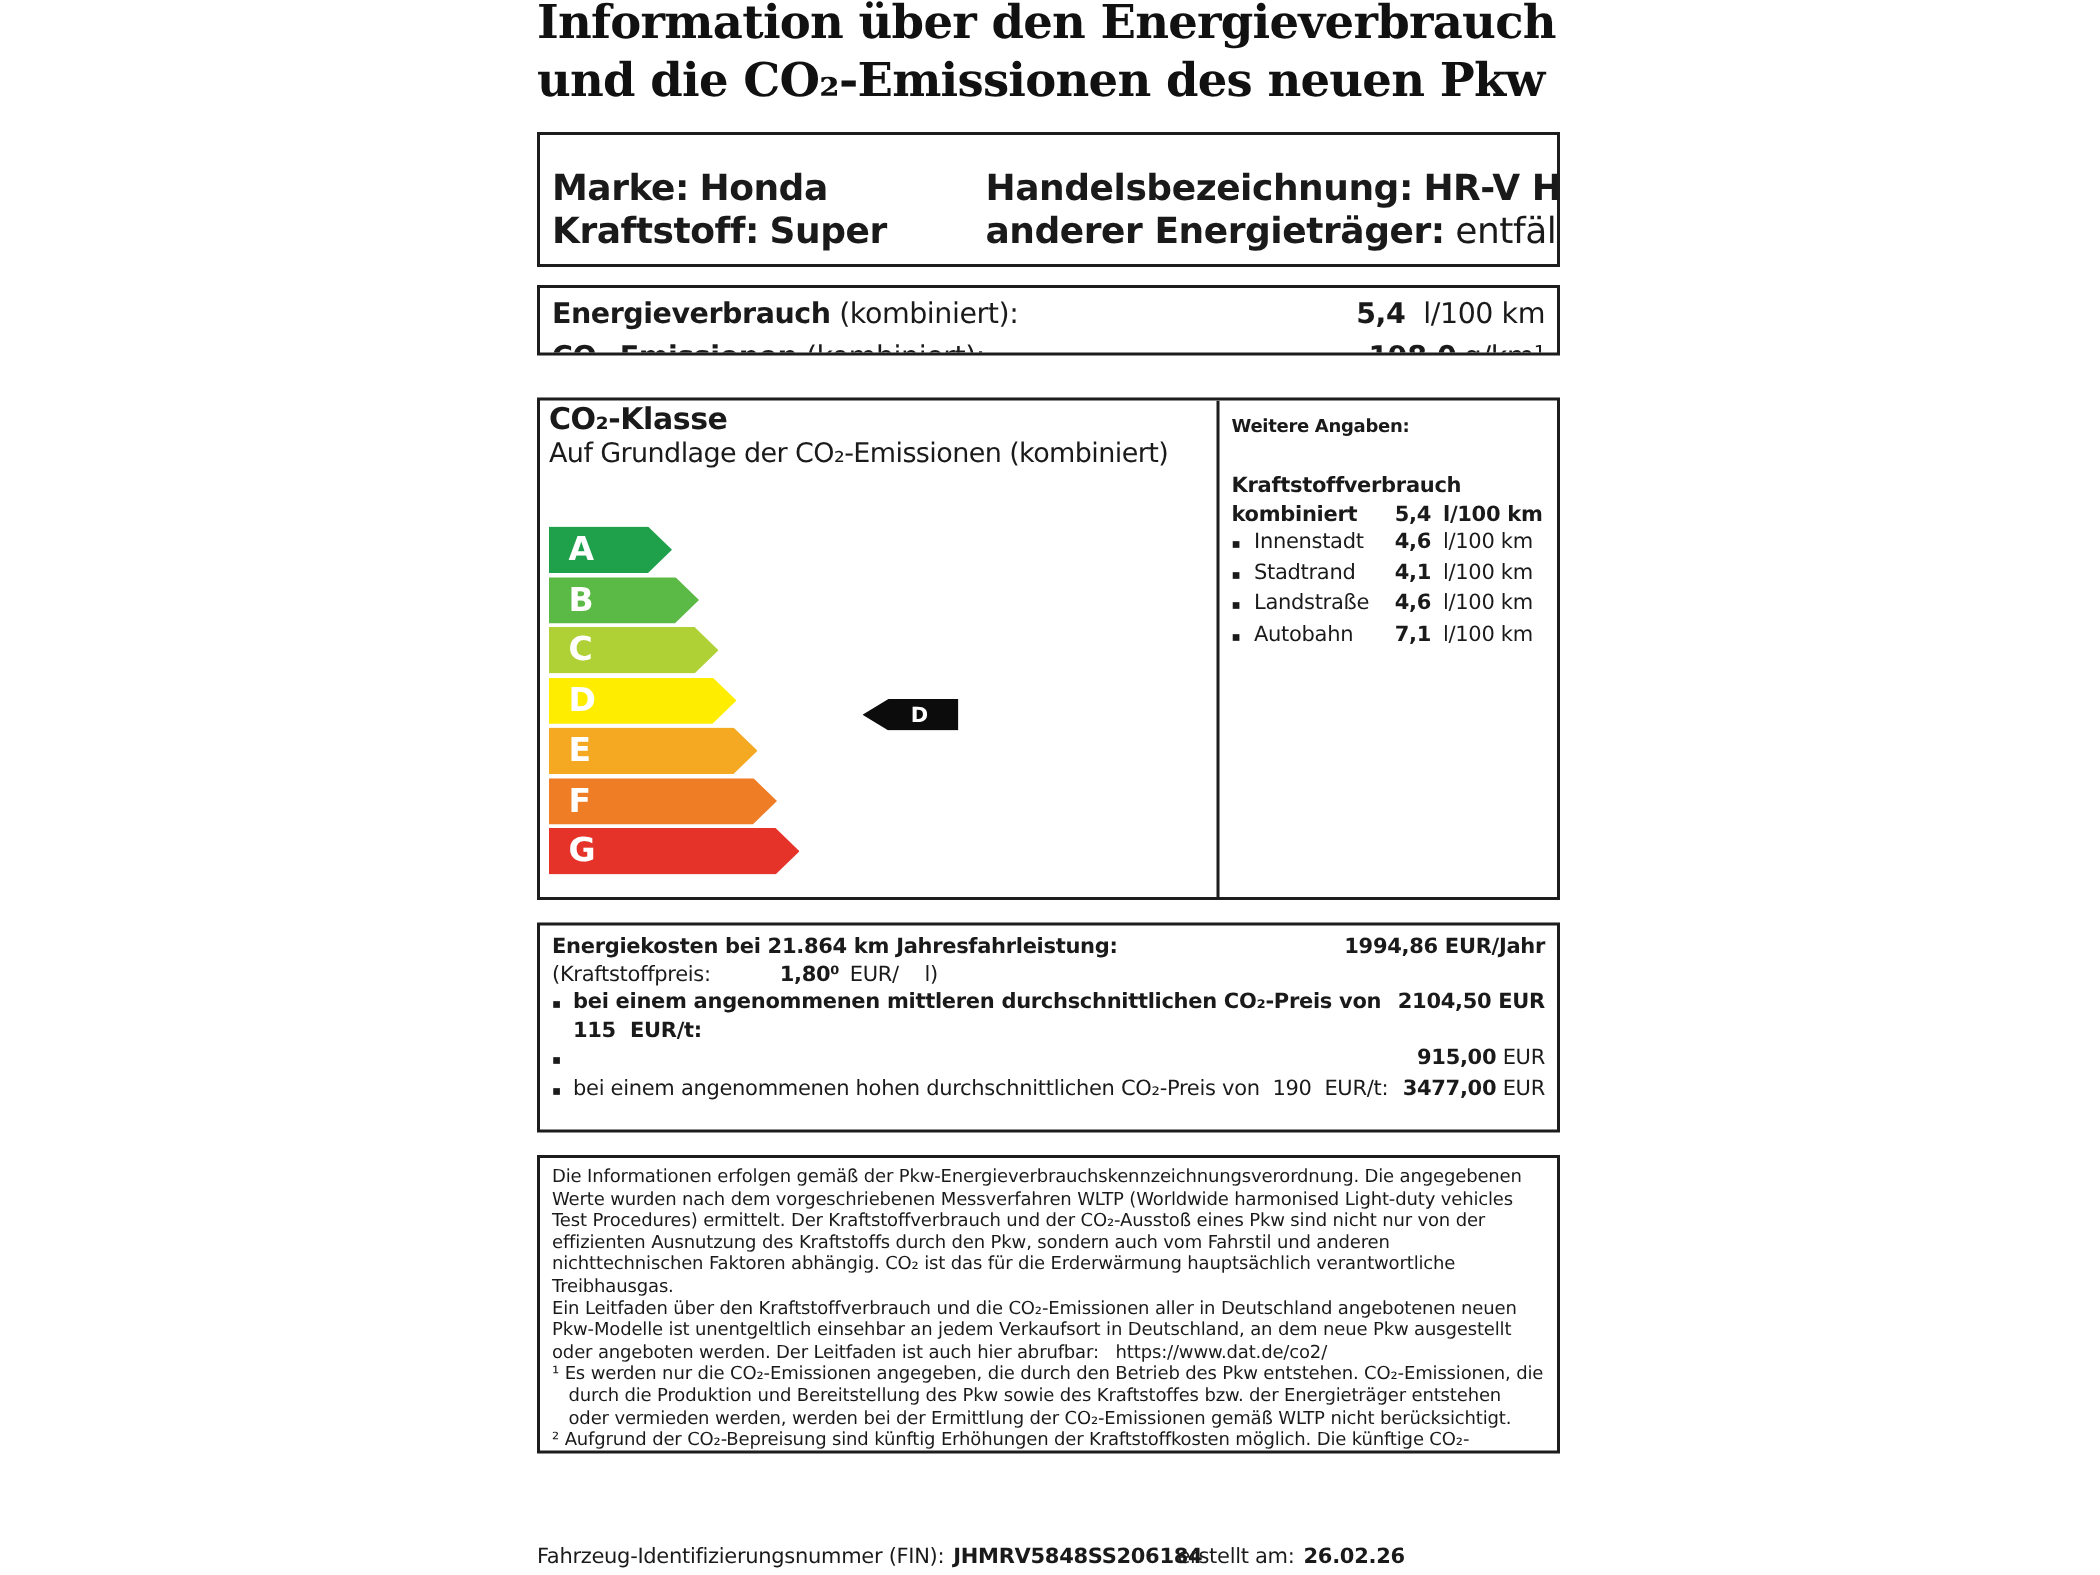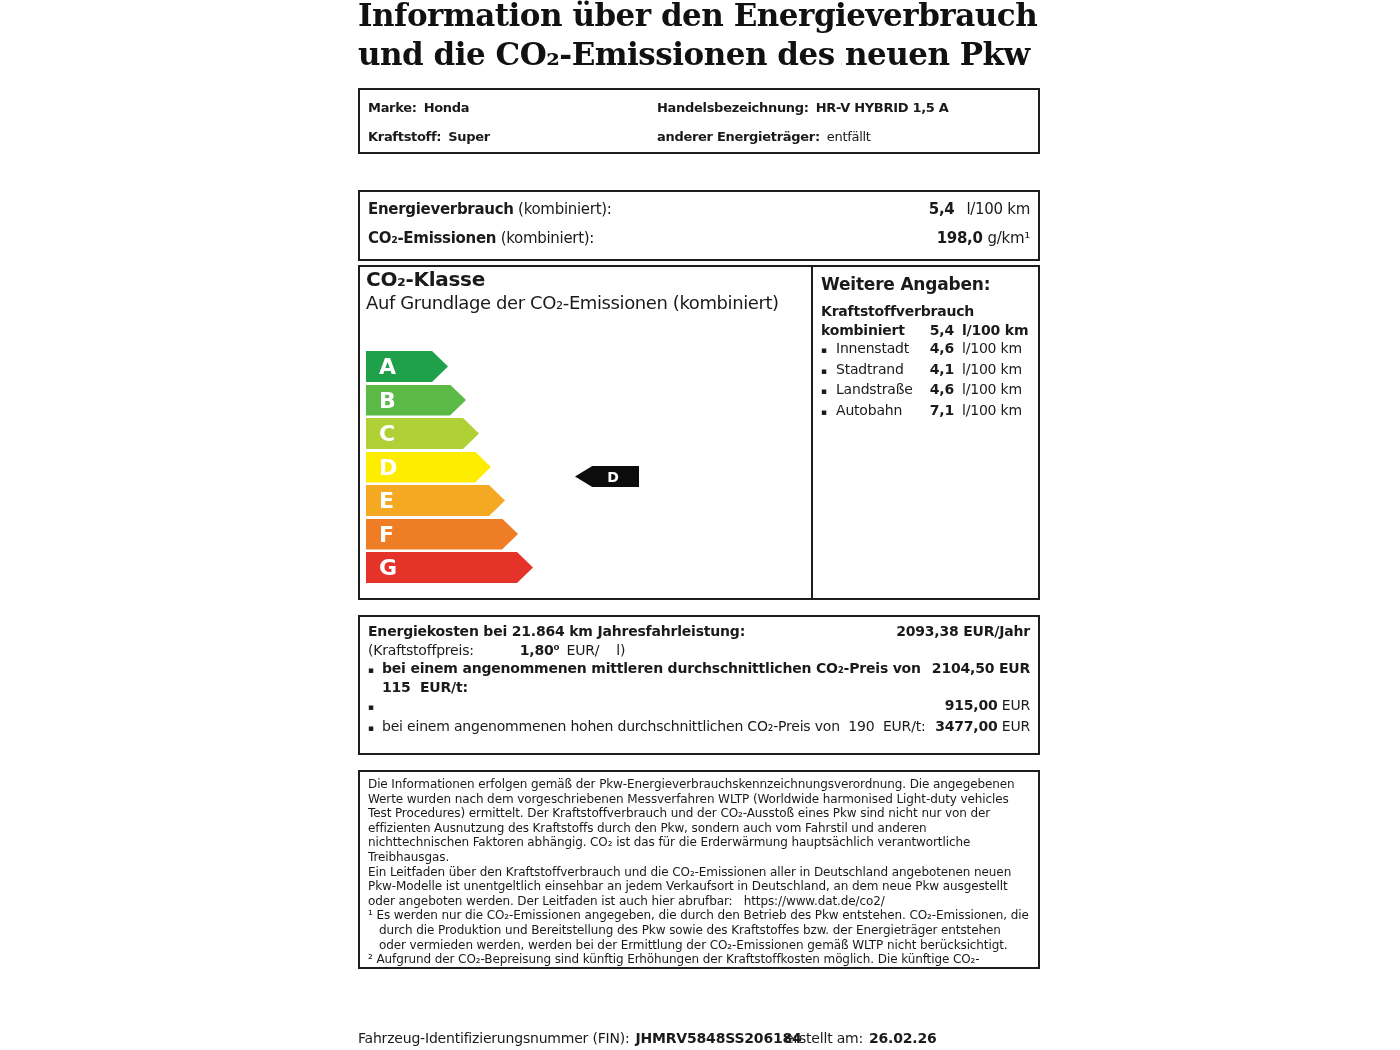--- a/index.html
+++ b/index.html
@@ -18,29 +18,29 @@
   }
   .title .tl { display:block; }
 
   
   .box {
     position:absolute; left:358px; width:682px;
     border:2px solid #1d1d1d; background:#fff; overflow:hidden;
   }
 
   
-  .vehicle-box { top:88px; height:66px; padding:3px 8px; font-size:13px; letter-spacing:-0.3px; }
+  .vehicle-box { top:88px; height:90px; padding:21px 8px; font-size:24px; letter-spacing:-0.3px; }
   .vrow { position:relative; height:29px; line-height:29px; white-space:nowrap; }
   .vrow .c2 { position:absolute; left:289px; top:0; width:390px; overflow:hidden; white-space:nowrap; }
   .lbl { font-weight:bold; margin-right:7px; }
   .val-b { font-weight:bold; }
   .val-r { font-weight:normal; }
 
   
-  .consumption-box { top:190px; height:71px; padding:3px 8px; font-size:15px; letter-spacing:-0.3px; }
+  .consumption-box { top:190px; height:47px; padding:3px 8px; font-size:19px; letter-spacing:-0.3px; }
   .crow { display:flex; height:29px; line-height:29px; align-items:center; }
   .crow .right { margin-left:auto; display:flex; align-items:baseline; }
   .crow .unit { font-weight:normal; }
   .crow .u1 { margin-left:12px; }
   .crow .u2 { margin-left:5px; }
 
   
   .co2-box { top:265px; height:335px; display:flex; padding:0; }
   .co2-left { flex:0 0 453px; border-right:2px solid #1d1d1d; padding:0 8px 8px 6px; position:relative; }
   .co2-heading { font-size:20px; font-weight:bold; line-height:24px; letter-spacing:-0.3px; }
@@ -55,21 +55,21 @@
     font-size:22px; line-height:31px;
   }
   .indicator {
     position:absolute; left:215px; top:199px; width:64px; height:21px; background:#0c0c0c;
     clip-path:polygon(0 50%, 27% 0, 100% 0, 100% 100%, 27% 100%);
     display:flex; align-items:center; justify-content:center;
   }
   .ind-letter { color:#fff; font-weight:bold; font-size:14px; padding-left:12px; }
 
   .co2-right { flex:1; padding:8px 8px 8px 8px; font-size:14px; letter-spacing:-0.2px; }
-  .wa-heading { font-weight:bold; font-size:17px; line-height:18px; margin-bottom:9px; }
+  .wa-heading { font-weight:bold; font-size:12px; line-height:18px; margin-bottom:22px; }
   .wa-row { display:grid; grid-template-columns:15px 1fr 40px 76px; line-height:18.6px; align-items:baseline; }
   .wa-row .wa-label { grid-column:2; }
   .wa-row.full .wa-label { grid-column:1 / 3; font-weight:bold; }
   .wa-bullet { font-size:9px; line-height:18.6px; }
   .wa-bullet::before { content:"▪"; }
   .wa-value { text-align:right; font-weight:bold; }
   .wa-unit { padding-left:8px; }
   .wa-row.full .wa-unit { font-weight:bold; }
   .wa-kv { font-weight:bold; line-height:18.6px; }
 
@@ -204,21 +204,21 @@
         <span class="wa-label">Autobahn</span>
         <span class="wa-value">7,1</span>
         <span class="wa-unit">l/100 km</span>
       </div>
     </div>
   </section>
 
   <section class="box costs-box">
     <div class="korow">
       <span class="ktext bold">Energiekosten bei 21.864 km Jahresfahrleistung:</span>
-      <span class="kright bold">2093,38 EUR/Jahr</span>
+      <span class="kright bold">1994,86 EUR/Jahr</span>
     </div>
     <div class="korow">
       <span>(Kraftstoffpreis:</span>
       <span class="kp-val">1,80⁰</span>
       <span class="kp-u1">EUR/</span>
       <span class="kp-u2">l)</span>
     </div>
     <div class="korow">
       <span class="kbullet"></span>
       <span class="ktext bold">bei einem angenommenen mittleren durchschnittlichen CO₂-Preis von  115  EUR/t:</span>

